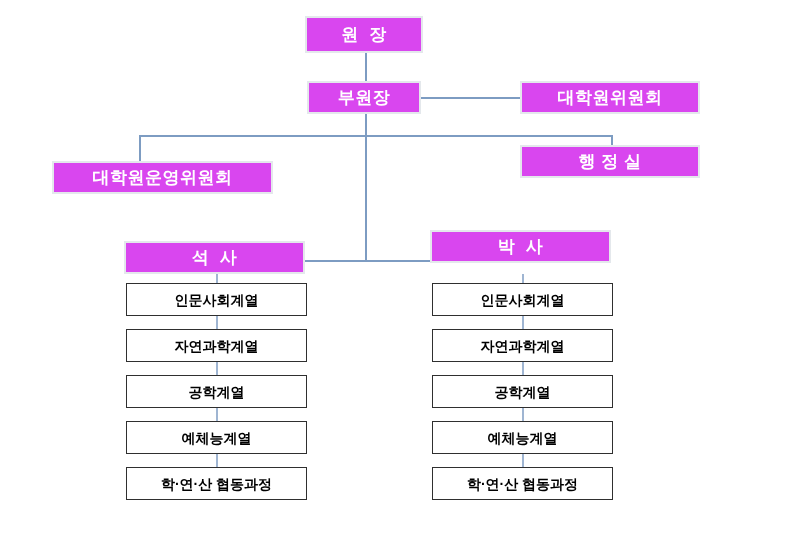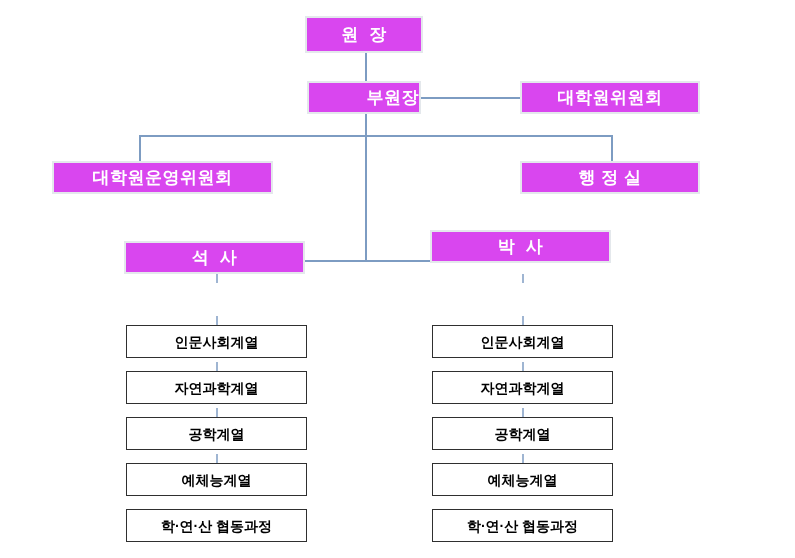--- a/index.html
+++ b/index.html
@@ -45,21 +45,20 @@
     color: #000000;
     font-weight: bold;
     font-size: 14px;
     display: flex;
     align-items: center;
     justify-content: center;
     text-align: center;
     line-height: 1;
     white-space: pre;
     z-index: 4;
-    margin-top: 42px;
   }
   
   .conn {
     position: absolute;
     background: #7d9cc2;
     z-index: 1;
   }
   .conn-v { width: 2px; }
   .conn-h { height: 2px; }
   .conn-leaf { background: #9fb5d2; }
@@ -82,33 +81,33 @@
   <div class="conn conn-v" style="left:611px; top:135px; height:27px;"></div>
 
   <div class="conn conn-v" style="left:365px; top:135px; height:126px;"></div>
 
   <div class="conn conn-h" style="left:305px; top:260px; width:126px;"></div>
 
   <div class="gbox" style="left:305px; top:16px; width:118px; height:37px;">
     <span>원  장</span>
   </div>
 
-  <div class="gbox" style="left:307px; top:81px; width:114px; height:33px;justify-content:flex-end;">
+  <div class="gbox" style="left:307px; top:81px; width:114px; height:33px;">
     <span>부원장</span>
   </div>
 
   <div class="gbox" style="left:520px; top:81px; width:180px; height:33px;">
     <span>대학원위원회</span>
   </div>
 
   <div class="gbox" style="left:52px; top:161px; width:221px; height:33px;">
     <span>대학원운영위원회</span>
   </div>
 
-  <div class="gbox" style="left:520px; top:161px; width:180px; height:33px;">
+  <div class="gbox" style="left:520px; top:145px; width:180px; height:33px;">
     <span>행 정 실</span>
   </div>
 
   <div id="columns-layer">
       <div class="gbox" style="left: 124px; top: 241px; width: 181px; height: 33px;"><span>석  사</span></div>
       <div class="conn conn-v conn-leaf" style="left: 215.5px; top: 274px; height: 9px;"></div>
       <div class="wbox" style="left: 126px; top: 283px; width: 181px; height: 33px;"><span>인문사회계열</span></div>
       <div class="conn conn-v conn-leaf" style="left: 215.5px; top: 316px; height: 13px;"></div>
       <div class="wbox" style="left: 126px; top: 329px; width: 181px; height: 33px;"><span>자연과학계열</span></div>
       <div class="conn conn-v conn-leaf" style="left: 215.5px; top: 362px; height: 13px;"></div>

